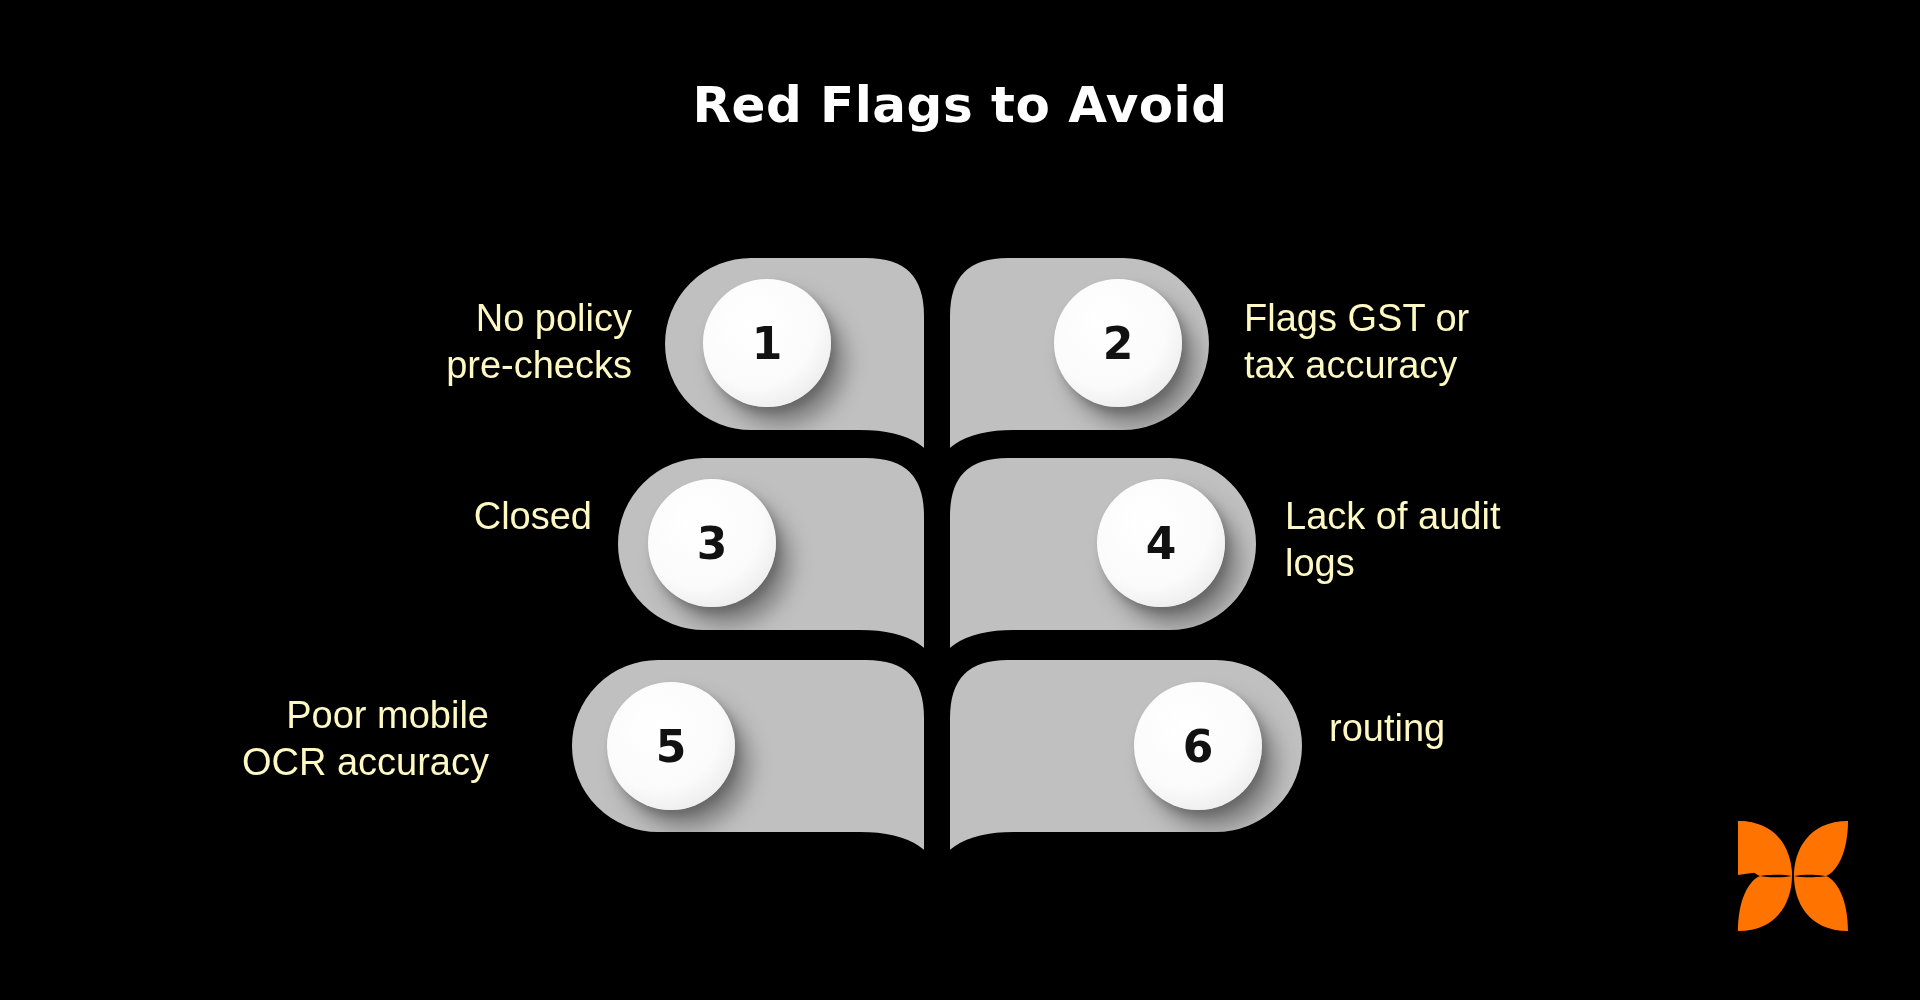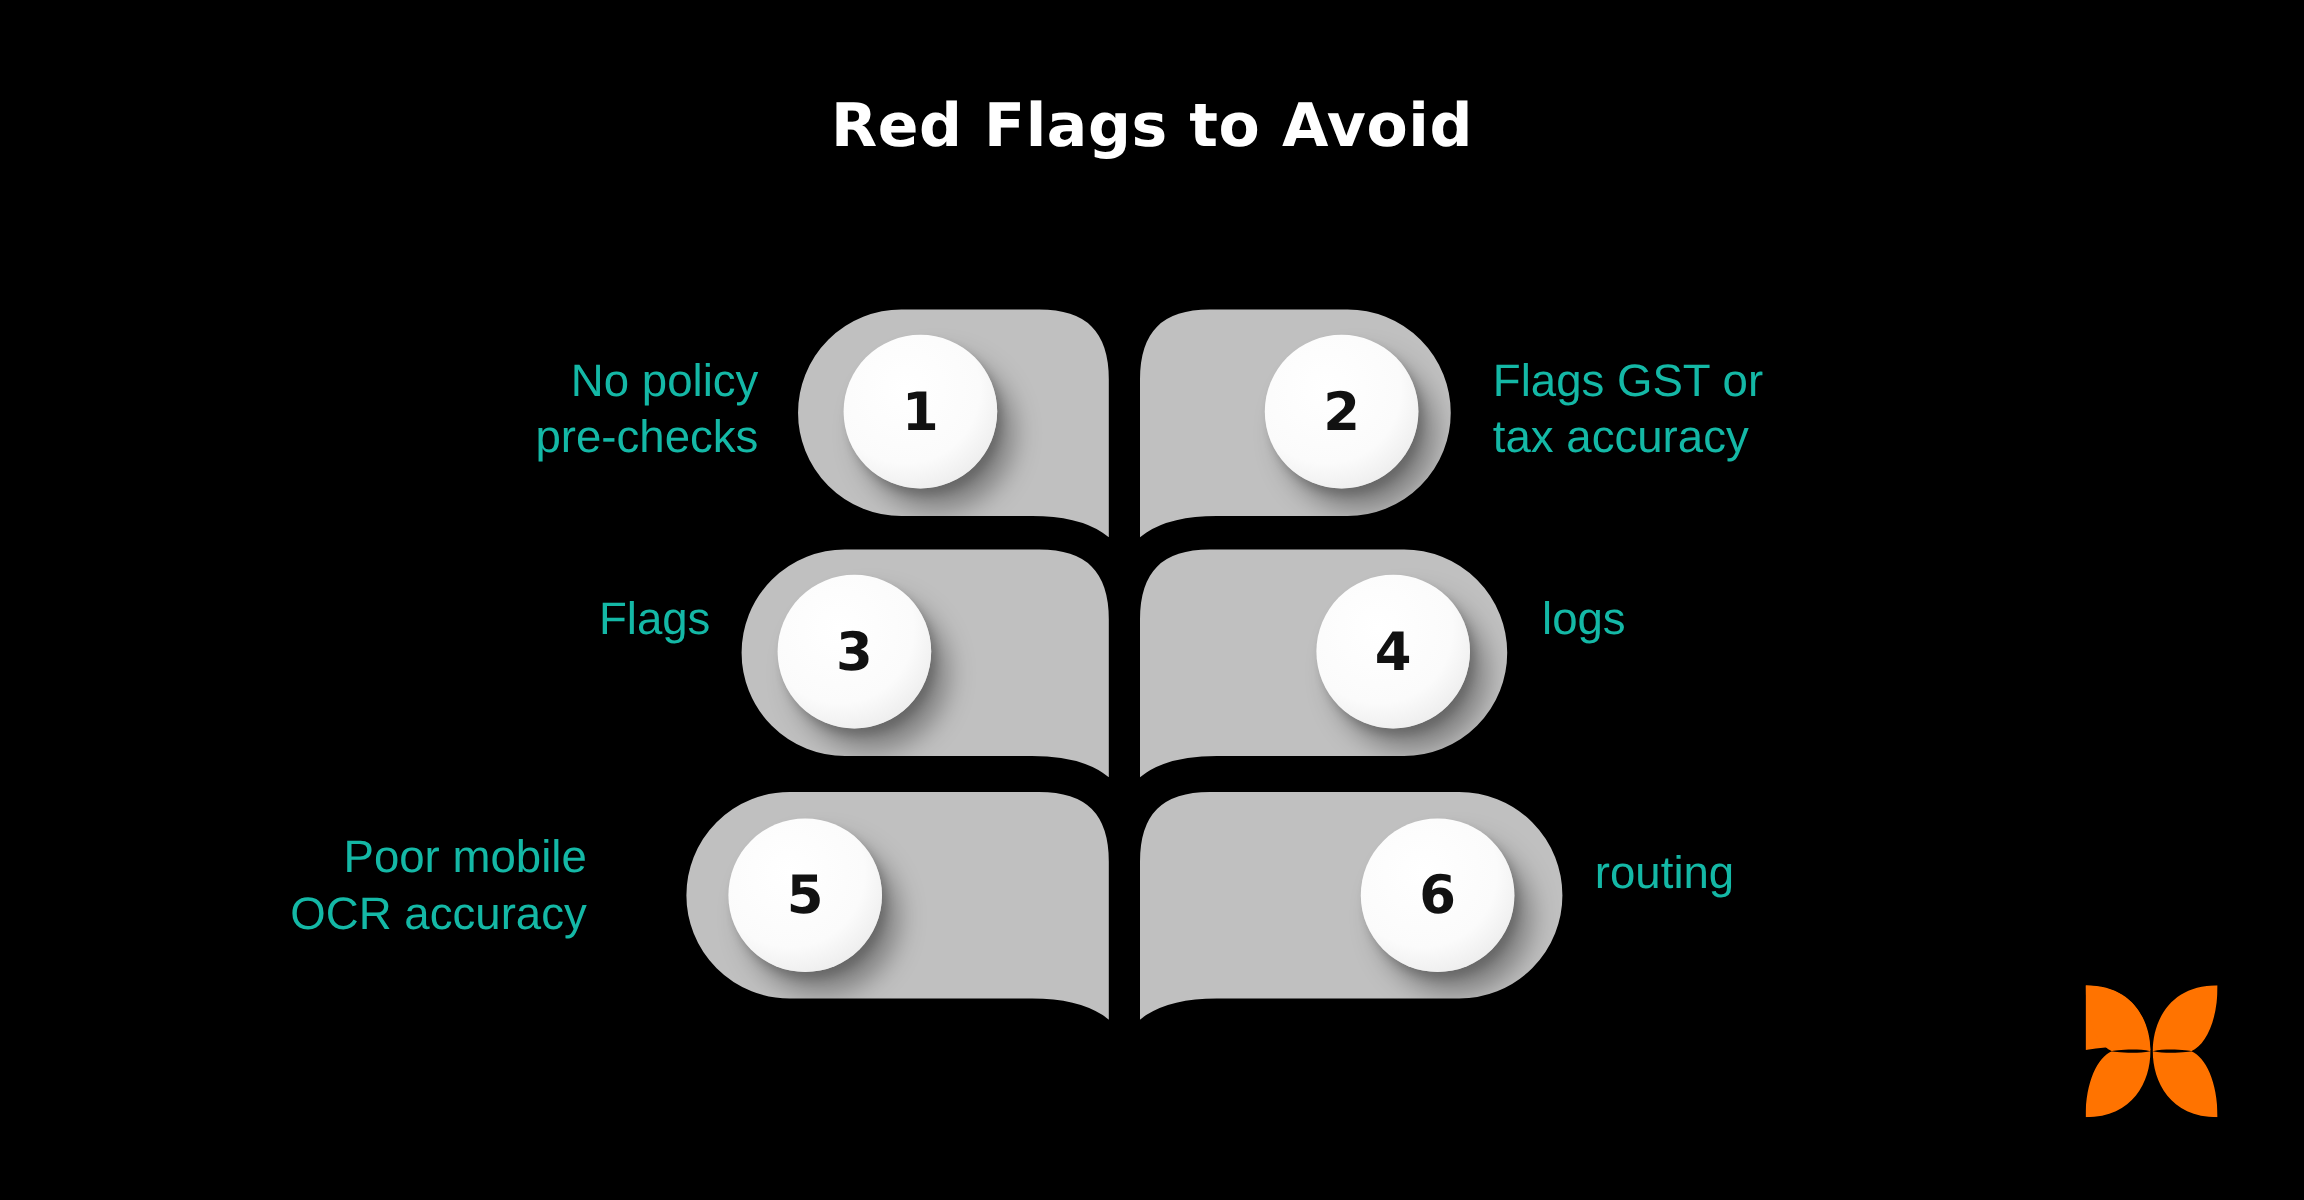--- a/index.html
+++ b/index.html
@@ -1,19 +1,19 @@
 <!DOCTYPE html>
 <html><head>
 <meta charset="utf-8">
 <style>
   html, body { margin:0; padding:0; background:#000; }
   body { width:1920px; height:1000px; position:relative; overflow:hidden; font-family:"Liberation Sans", "DejaVu Sans", sans-serif; }
   .title { position:absolute; left:0; top:76px; width:1920px; text-align:center; color:#fff; font-family:"DejaVu Sans", sans-serif; font-weight:bold; font-size:50px; letter-spacing:0.5px; }
   svg.diagram { position:absolute; left:0; top:0; }
-  .label { position:absolute; color:#14b8a6; font-size:38px; line-height:47px; white-space:nowrap; }
+  .label { position:absolute; color:#fef9c3; font-size:38px; line-height:47px; white-space:nowrap; }
   .label.left { text-align:right; }
   .label.right { text-align:left; }
   .label span { display:block; }
   .ball { position:absolute; width:128px; height:128px; border-radius:50%;
     background: radial-gradient(circle at 40% 35%, #ffffff 0%, #fbfbfb 55%, #ececec 80%, #dcdcdc 100%);
     box-shadow: 14px 18px 22px rgba(0,0,0,0.35), 4px 6px 8px rgba(0,0,0,0.18);
     display:flex; align-items:center; justify-content:center; }
   .ball span { font-family:"DejaVu Sans", sans-serif; font-weight:bold; font-size:44px; color:#111; }
   .logo { position:absolute; left:1738px; top:821px; width:110px; height:110px; }
 </style>
@@ -58,23 +58,24 @@
 
 <div class="label left" style="right:1288px;top:295px;">
   <span>No policy</span>
     <span>pre-checks</span>
 </div>
 <div class="label right" style="left:1244px;top:295px;">
   <span>Flags GST or</span>
     <span>tax accuracy</span>
 </div>
 <div class="label left" style="right:1328px;top:493px;">
-  <span>Flags</span>
+  <span>Closed</span>
 </div>
 <div class="label right" style="left:1285px;top:493px;">
+  <span>Lack of audit</span>
     <span>logs</span>
 </div>
 <div class="label left" style="right:1431px;top:692px;">
   <span>Poor mobile</span>
     <span>OCR accuracy</span>
 </div>
 <div class="label right" style="left:1329px;top:705px;">
     <span>routing</span>
 </div>
 

